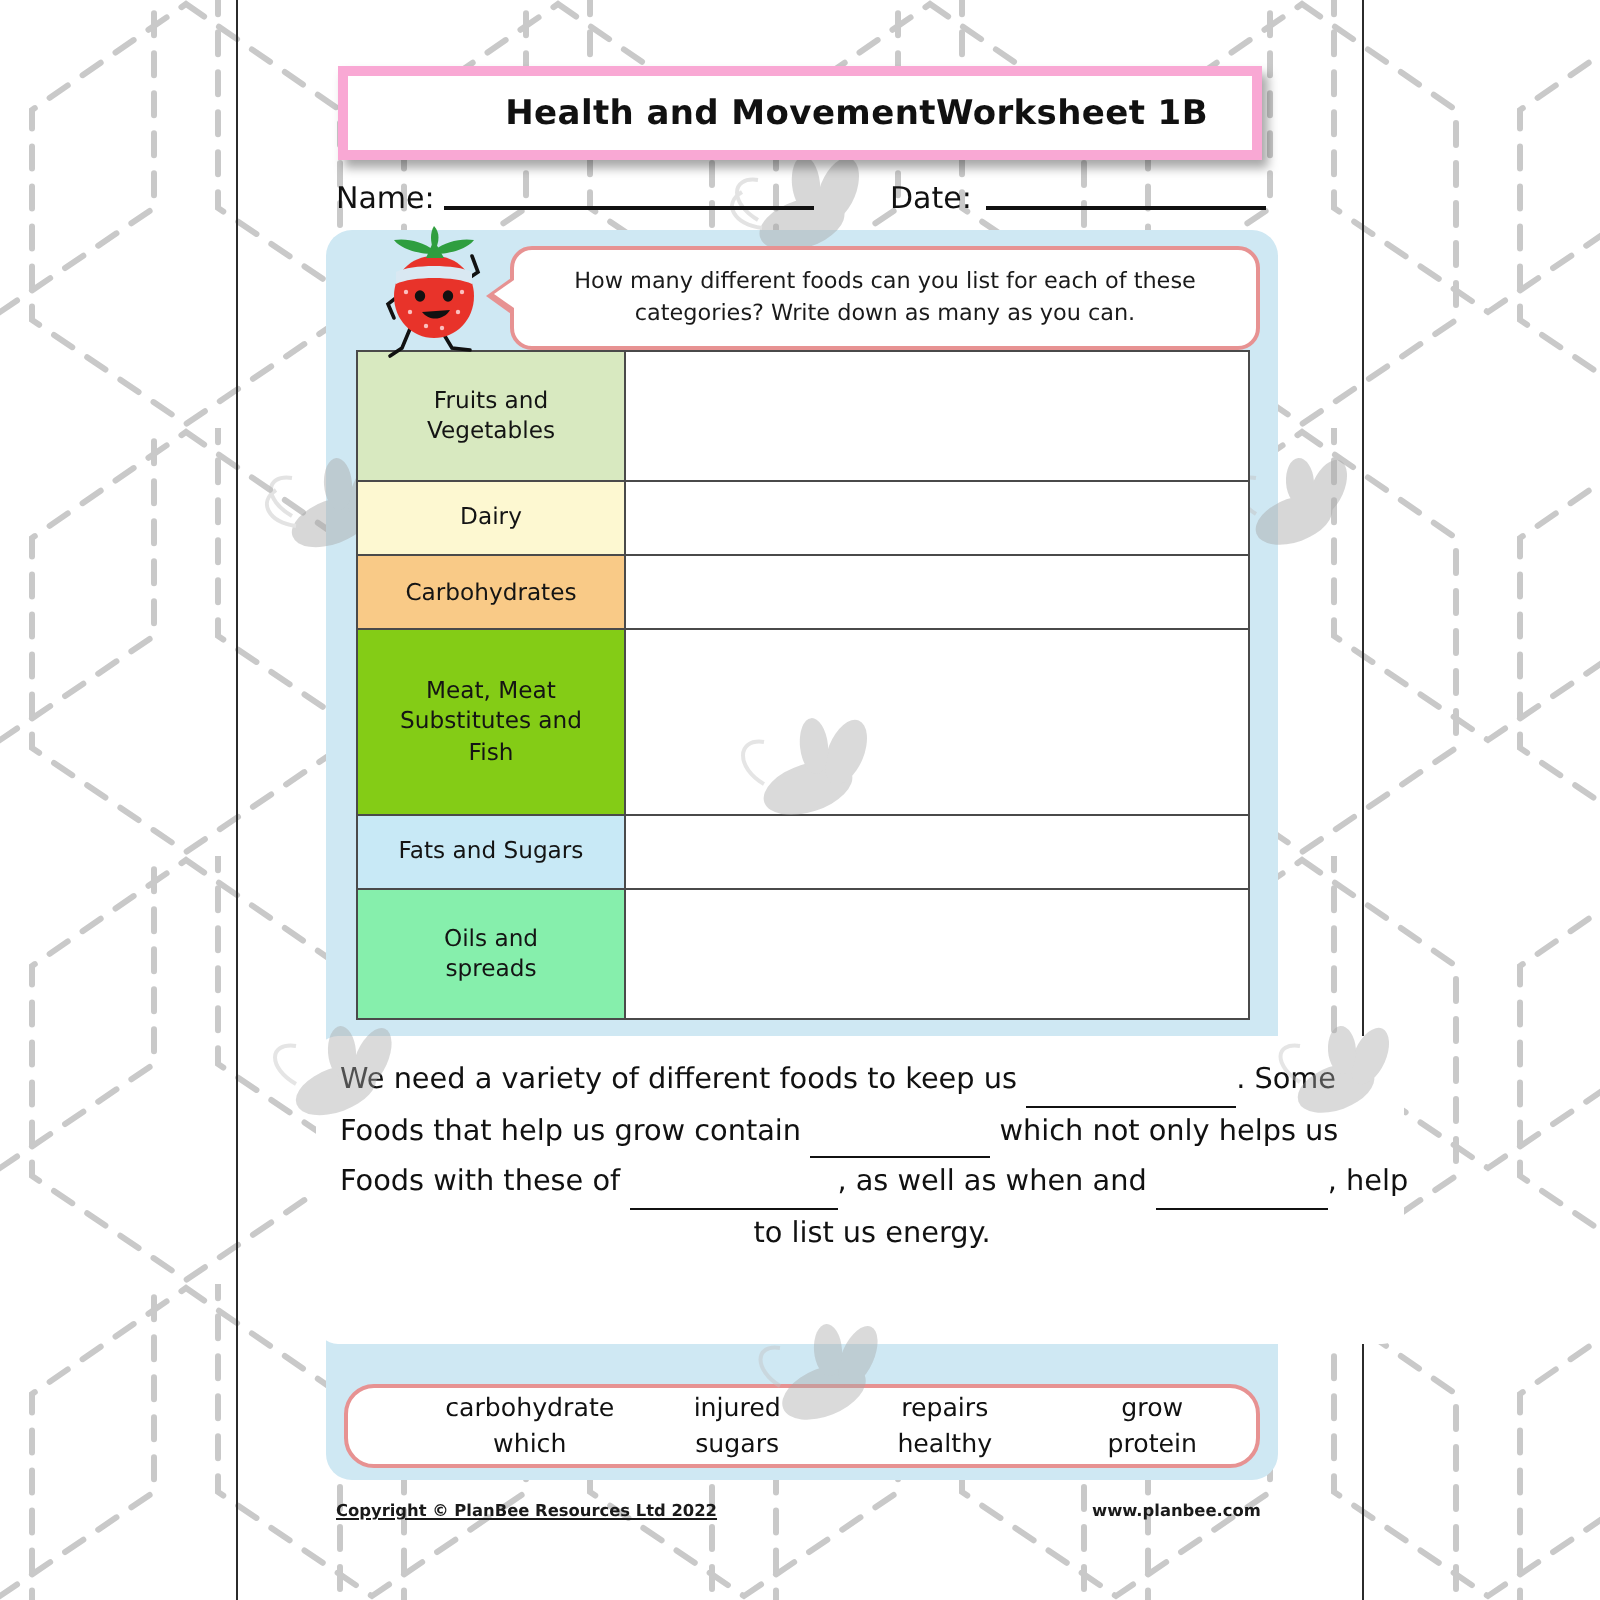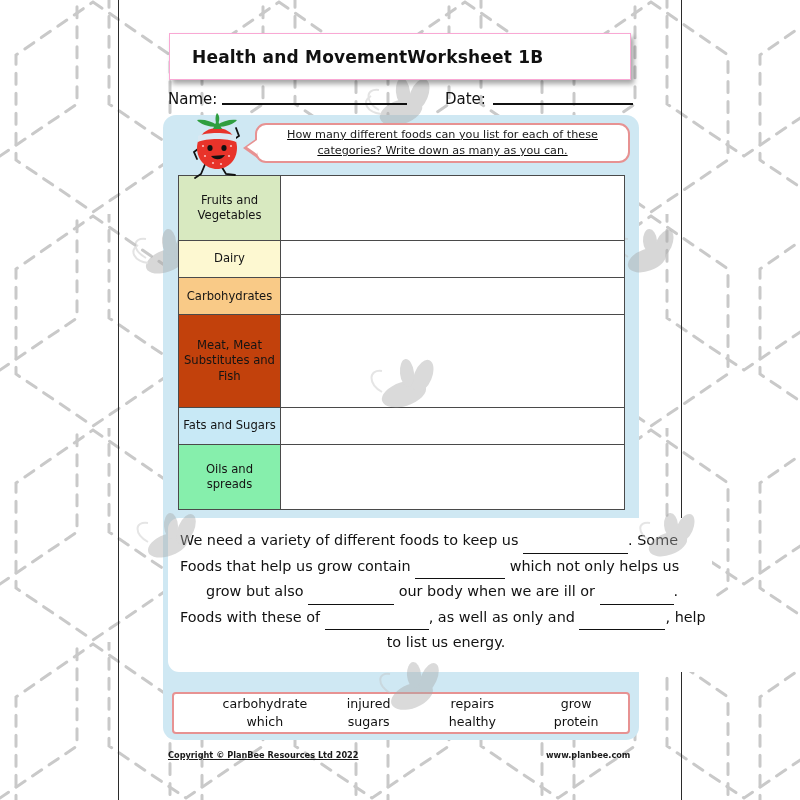--- a/index.html
+++ b/index.html
@@ -19,24 +19,24 @@
     background:transparent;
     border-left:1.5px solid #2b2b2b;
     border-right:1.5px solid #2b2b2b;
     box-sizing:border-box;
     z-index:2;
   }
 
   
   .title-plaque{
     position:absolute;left:169px;top:33px;width:462px;height:47px;
-    background:#fff;border:1px solid #f9a8d4;
+    background:#fff;border:5px solid #f9a8d4;
     box-shadow:3px 4px 5px rgba(0,0,0,.35);
     z-index:6;
-    display:flex;align-items:center;justify-content:flex-start;
+    display:flex;align-items:center;justify-content:flex-end;
     padding:0 22px;box-sizing:border-box;
   }
   .title-text{
     font-family:"DejaVu Sans", sans-serif;
     font-weight:bold;font-size:17px;color:#111;letter-spacing:.2px;
     white-space:nowrap;
   }
 
   
   .namedate{
@@ -50,24 +50,24 @@
   #bluepanel{
     position:absolute;left:163px;top:115px;width:476px;height:625px;
     background:#cfe8f3;border-radius:13px;z-index:3;
   }
 
   
   #mascot{position:absolute;left:186px;top:112px;width:62px;height:68px;z-index:7;}
 
   
   #bubble{
-    position:absolute;left:255px;top:123px;width:375px;height:40px;
+    position:absolute;left:255px;top:123px;width:375px;height:52px;
     background:#fff;border:2.5px solid #e79292;border-radius:11px;
     z-index:6;display:flex;align-items:center;justify-content:center;
-    text-align:center;box-sizing:border-box;padding:3px 11px;text-decoration:underline;
+    text-align:center;box-sizing:border-box;padding:3px 11px;
   }
   #bubble .btext{
     font-size:11.2px;color:#1a1a1a;line-height:1.45;
     font-family:"DejaVu Sans", sans-serif;
   }
   #bubble-tail{
     position:absolute;left:243px;top:138px;width:0;height:0;z-index:7;
     border-top:10px solid transparent;border-bottom:10px solid transparent;
     border-right:14px solid #e79292;
   }
@@ -82,41 +82,41 @@
     position:absolute;left:178px;top:175px;width:447px;height:335px;
     border:1.6px solid #4a4a4a;border-collapse:collapse;z-index:6;
     background:#fff;table-layout:fixed;
   }
   #foodtable td{
     border:1.4px solid #4a4a4a;
     vertical-align:middle;text-align:center;
     font-size:11.6px;color:#141414;line-height:1.3;
     font-family:"DejaVu Sans", sans-serif;
   }
-  #foodtable td.catcell{width:93px;padding:2px 4px;}
+  #foodtable td.catcell{width:93px;padding:2px 20px;}
   #foodtable td.writecell{background:#ffffff;}
 
   
   #sentcard{
-    position:absolute;left:168px;top:518px;width:544px;height:154px;
+    position:absolute;left:158px;top:518px;width:544px;height:154px;
     background:#fff;border-radius:11px;z-index:6;box-sizing:border-box;
     padding:10px 0 0 12px;
   }
   .sline{
     text-align:center;font-size:14.4px;color:#111;
     line-height:25.5px;white-space:nowrap;
     font-family:"DejaVu Sans", sans-serif;
   }
   .sline.l1,.sline.l3,.sline.l4{text-align:left;}
   .blank{display:inline-block;border-bottom:1.6px solid #111;vertical-align:bottom;height:15px;}
 
   
   #wordbank{
     position:absolute;left:172px;top:692px;width:458px;height:42px;
-    background:#fff;border:2.5px solid #e79292;border-radius:4px;
+    background:#fff;border:2.5px solid #e79292;border-radius:15px;
     z-index:6;box-sizing:border-box;display:flex;align-items:center;padding-left:39px;
   }
   .wbcol{flex:1;text-align:center;}
   .wbword{font-size:12.6px;color:#111;line-height:18px;font-family:"DejaVu Sans", sans-serif;}
 
   
   .footer{
     position:absolute;top:750px;font-size:8.2px;font-weight:bold;color:#1a1a1a;
     z-index:6;font-family:"DejaVu Sans", sans-serif;white-space:nowrap;
   }
@@ -277,21 +277,21 @@
       </tr>
       <tr>
         <td class="catcell" style="background:#fdf8d1">Dairy</td>
         <td class="writecell"></td>
       </tr>
       <tr>
         <td class="catcell" style="background:#f9ca87">Carbohydrates</td>
         <td class="writecell"></td>
       </tr>
       <tr>
-        <td class="catcell" style="background:#c2410c">Meat, Meat Substitutes and Fish</td>
+        <td class="catcell" style="background:#84cc16">Meat, Meat Substitutes and Fish</td>
         <td class="writecell"></td>
       </tr>
       <tr>
         <td class="catcell" style="background:#c8e9f6">Fats and Sugars</td>
         <td class="writecell"></td>
       </tr>
       <tr>
         <td class="catcell" style="background:#86efac">Oils and spreads</td>
         <td class="writecell"></td>
       </tr>
@@ -301,29 +301,23 @@
   <div id="sentcard">
     <div class="sline l1">
       <span>We need a variety of different foods to keep us</span>
       <span class="blank" style="width:105px"></span><span>. Some</span>
     </div>
     <div class="sline l3">
       <span>Foods that help us grow contain</span>
       <span class="blank" style="width:90px"></span>
       <span>which not only helps us</span>
     </div>
-    <div class="sline l4" style="padding-left:26px">
-      <span>grow but also</span>
-      <span class="blank" style="width:86px"></span>
-      <span>our body when we are ill or</span>
-      <span class="blank" style="width:74px"></span><span>.</span>
-    </div>
     <div class="sline l3">
       <span>Foods with these of</span>
-      <span class="blank" style="width:104px"></span><span>, as well as only and</span>
+      <span class="blank" style="width:104px"></span><span>, as well as when and</span>
       <span class="blank" style="width:86px"></span><span>, help</span>
     </div>
     <div class="sline">
       <span>to list us energy.</span>
     </div>
   </div>
 
   <div id="wordbank">
     <div class="wbcol">
       <div class="wbword">carbohydrate</div>

